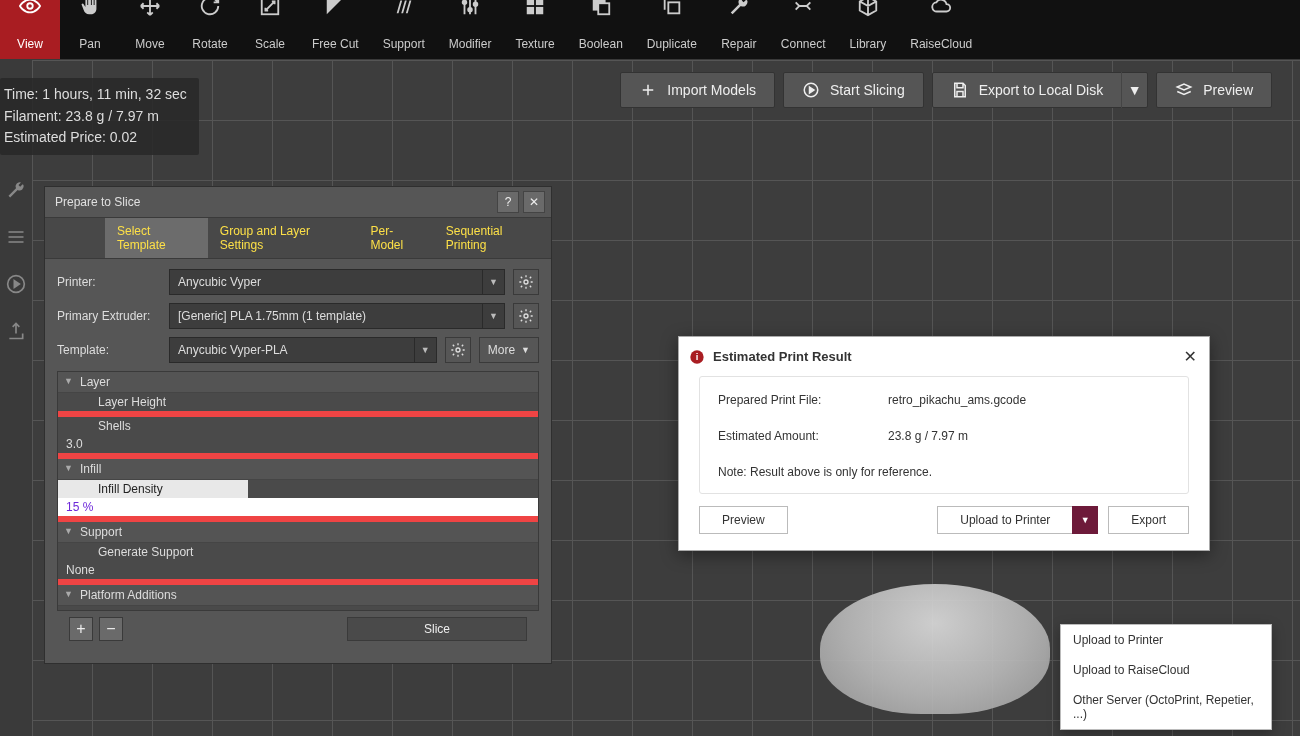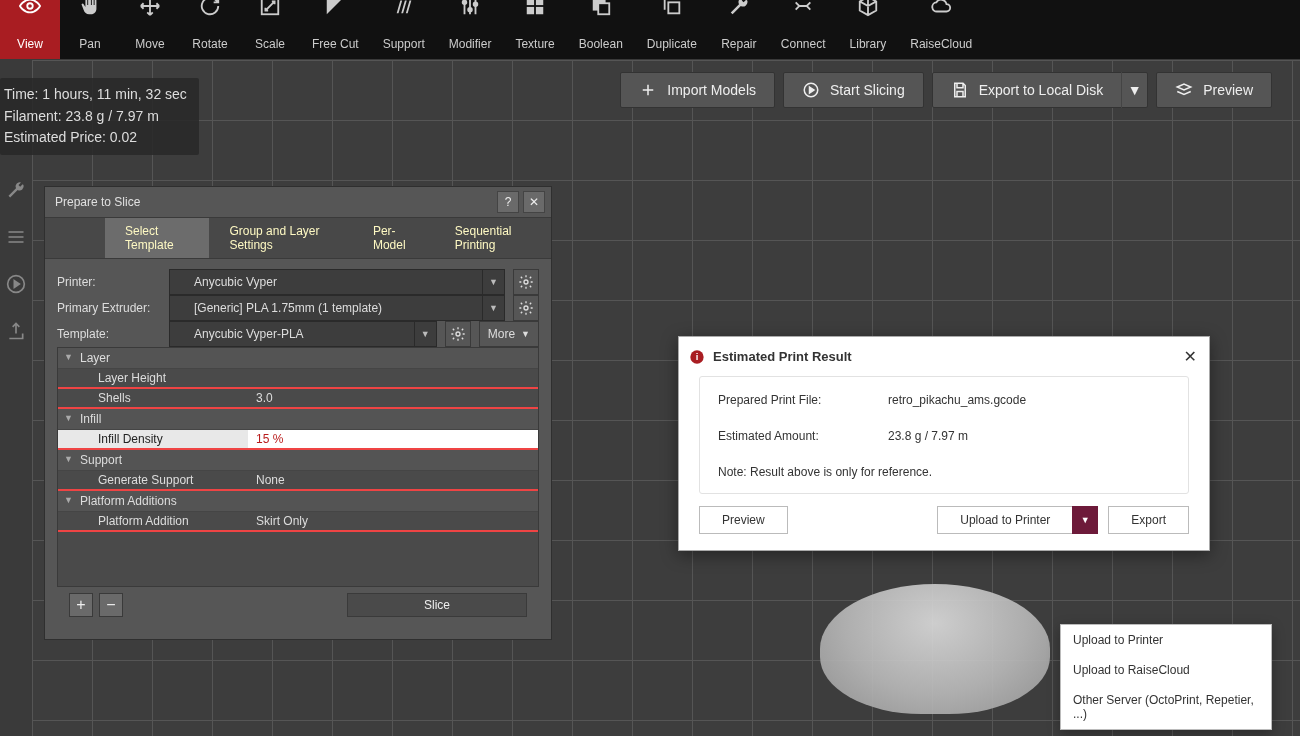--- a/index.html
+++ b/index.html
@@ -33,41 +33,41 @@
       linear-gradient(90deg, #555 1px, transparent 1px) 0 0 / 60px 60px,
       #3d3d3d; }
 
   
   .slice-panel { position: absolute; top: 186px; left: 44px; width: 508px; background: #565656; border: 1px solid #2f2f2f; }
   .panel-title { display: flex; align-items: center; justify-content: space-between; height: 30px; padding: 0 6px 0 10px; color: #e0e0e0; font-size: 12px; background: #565656; }
   .panel-title .title-right { display: flex; gap: 4px; }
   .title-icon-btn { width: 22px; height: 22px; background: #6a6a6a; border: 1px solid #444; display: flex; align-items: center; justify-content: center; color: #eee; cursor: pointer; font-size: 12px; }
 
   .tab-row { display: flex; background: #484848; border-top: 1px solid #3a3a3a; border-bottom: 1px solid #3a3a3a; padding-left: 60px; }
-  .tab { padding: 6px 20px; color: #fef9c3; font-size: 12px; cursor: pointer; }
+  .tab { padding: 6px 12px; color: #fde047; font-size: 12px; cursor: pointer; }
   .tab.active { background: #6c6c6c; }
 
   .form-body { padding: 10px 12px 12px; }
-  .form-row { display: flex; align-items: center; gap: 8px; }
+  .form-row { display: flex; align-items: center; margin-bottom: 8px; gap: 8px; }
   .form-label { width: 104px; color: #ddd; font-size: 12px; }
   .select-wrap { flex: 1; display: flex; }
-  .select-box { flex: 1; height: 26px; background: #3d3d3d; border: 1px solid #2a2a2a; color: #ddd; display: flex; align-items: center; padding: 0 24px; font-size: 12px; }
+  .select-box { flex: 1; height: 26px; background: #3d3d3d; border: 1px solid #2a2a2a; color: #ddd; display: flex; align-items: center; padding: 0 8px; font-size: 12px; }
   .select-caret { width: 22px; height: 26px; background: #3d3d3d; border: 1px solid #2a2a2a; border-left: none; display: flex; align-items: center; justify-content: center; color: #bbb; font-size: 9px; }
   .gear-btn { width: 26px; height: 26px; background: #565656; border: 1px solid #3a3a3a; display: flex; align-items: center; justify-content: center; cursor: pointer; }
   .gear-btn svg { width: 16px; height: 16px; color: #ddd; }
   .more-btn { height: 26px; padding: 0 8px; background: #565656; border: 1px solid #3a3a3a; display: flex; align-items: center; gap: 6px; color: #ddd; font-size: 12px; cursor: pointer; }
 
   .settings-box { border: 1px solid #3a3a3a; background: #4a4a4a; height: 240px; overflow: hidden; }
   .group-header { background: #545454; color: #ddd; padding: 3px 8px 3px 22px; font-size: 12px; position: relative; border-bottom: 1px solid #454545; }
   .group-header::before { content: "▼"; position: absolute; left: 6px; top: 4px; font-size: 9px; color: #aaa; }
-  .prop-row { display: flex; font-size: 12px; border-bottom: 2px solid #ef4444; }
+  .prop-row { display: flex; font-size: 12px; border-bottom: 6px solid #ef4444; flex-direction: column; }
   .prop-key { width: 190px; padding: 2px 8px 2px 40px; color: #ddd; background: #4a4a4a; }
   .prop-val { flex: 1; padding: 2px 8px; color: #ddd; background: #4a4a4a; }
   .prop-row.selected .prop-key { background: #e8e8e8; color: #222; }
-  .prop-row.selected .prop-val { background: #fff; color: #b91c1c; }
+  .prop-row.selected .prop-val { background: #fff; color: #6d28d9; }
 
   .panel-footer { display: flex; justify-content: space-between; align-items: center; padding: 6px 12px 10px; }
   .footer-icons { display: flex; gap: 6px; }
   .sq-btn { width: 24px; height: 24px; background: #6a6a6a; border: 1px solid #3a3a3a; color: #eee; display: flex; align-items: center; justify-content: center; font-size: 16px; cursor: pointer; }
   .slice-btn { width: 180px; height: 24px; background: #4a4a4a; border: 1px solid #3a3a3a; color: #eee; font-size: 12px; cursor: pointer; }
 
   
   .result-dialog { position: absolute; top: 336px; left: 678px; width: 532px; background: #fff; color: #333; border: 1px solid #aaa; box-shadow: 0 4px 16px rgba(0,0,0,0.4); }
   .dlg-header { display: flex; align-items: center; justify-content: space-between; padding: 10px 12px 8px 10px; }
   .dlg-title-wrap { display: flex; align-items: center; gap: 8px; font-size: 13px; font-weight: 600; }

